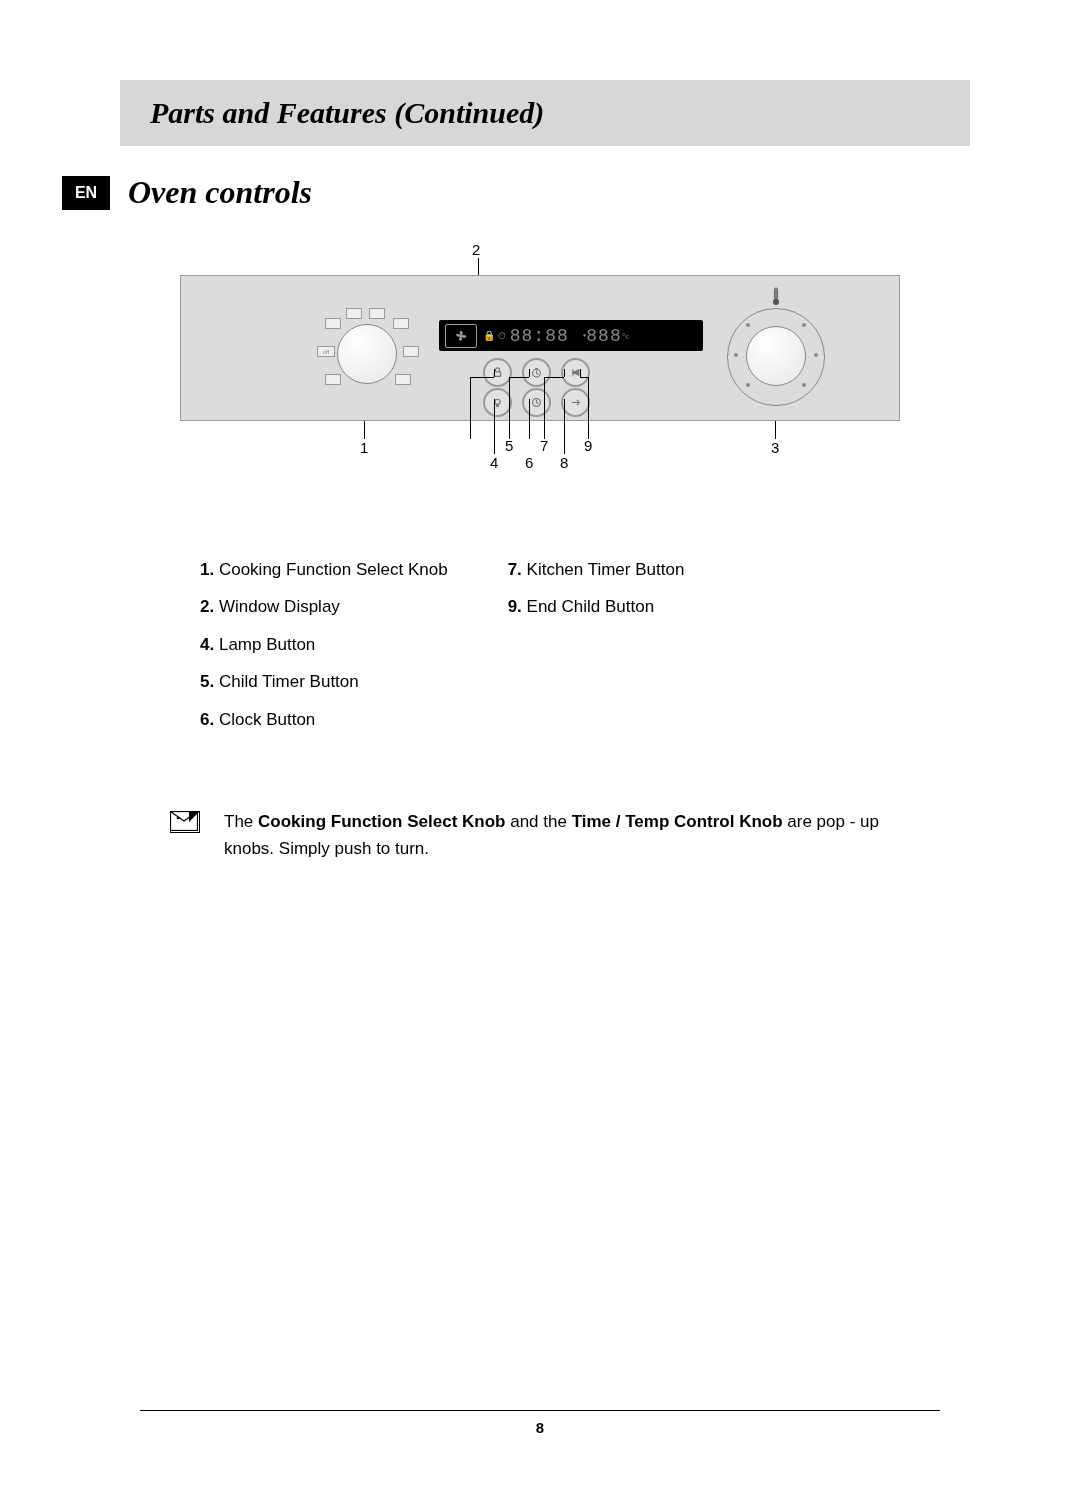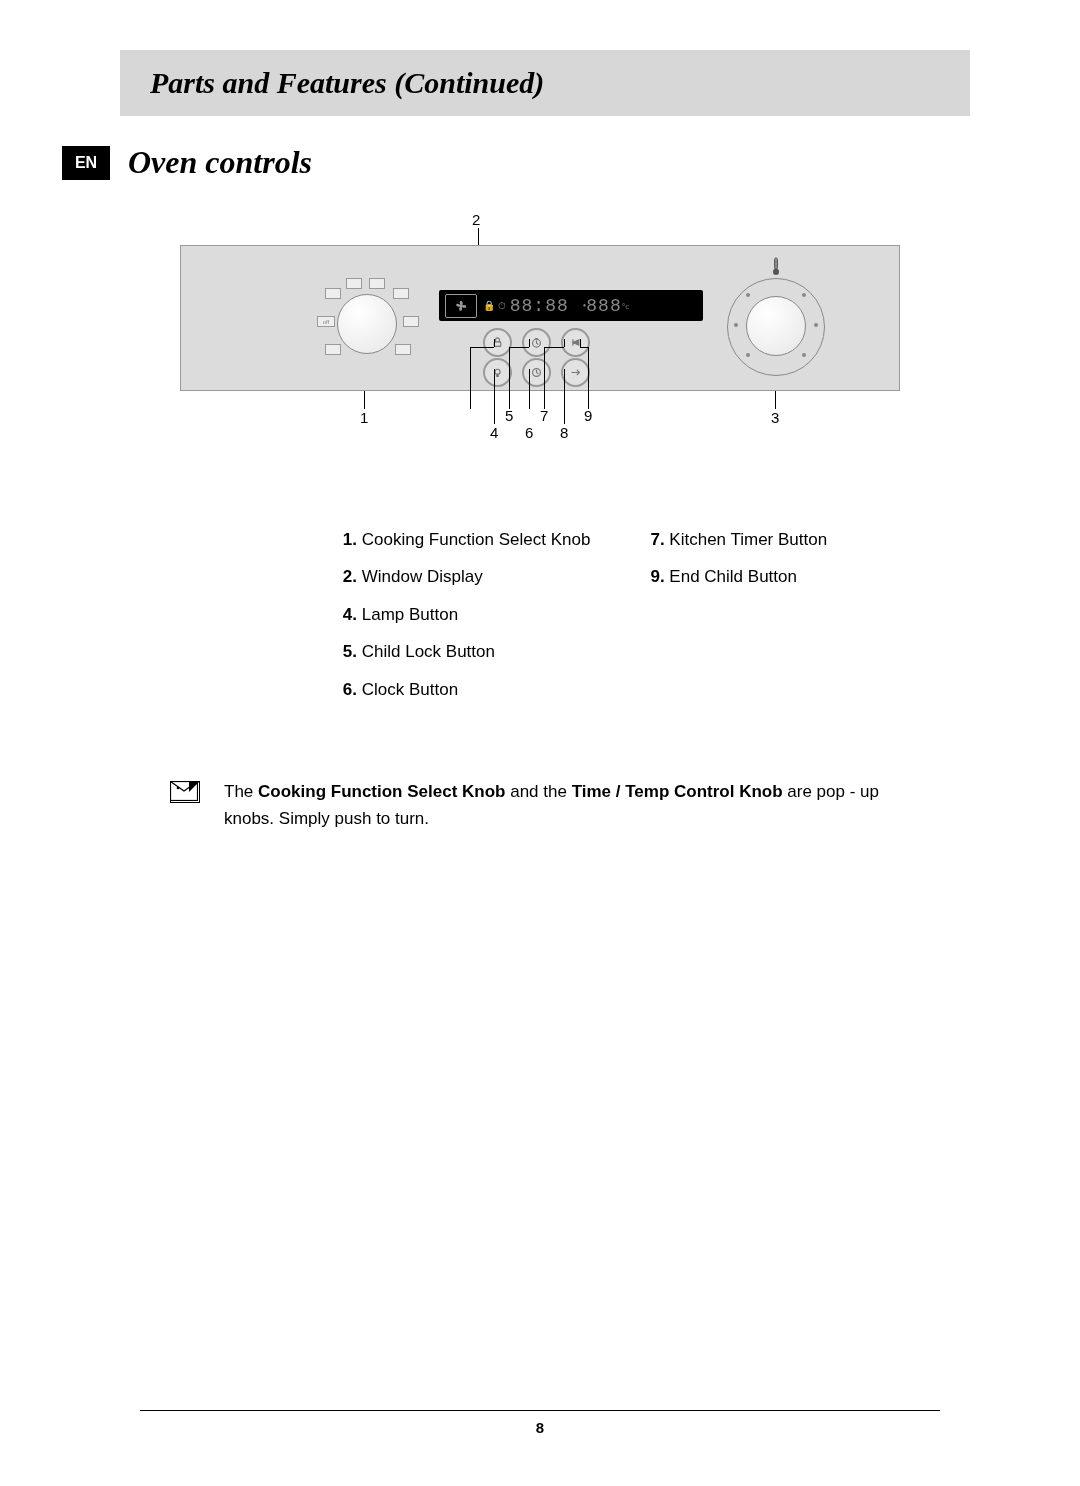--- a/index.html
+++ b/index.html
@@ -1,16 +1,16 @@
 <!DOCTYPE html>
 <html><head>
 <meta charset="utf-8">
 <style>
   html,body { margin:0; padding:0; background:#fff; font-family:"Times New Roman", Times, serif; color:#000; }
-  .page { width:1080px; height:1486px; position:relative; box-sizing:border-box; padding:50px 110px 0 110px; }
+  .page { width:1080px; height:1486px; position:relative; box-sizing:border-box; padding:80px 110px 0 110px; }
   .title-bar { background:#d7d7d7; height:66px; display:flex; align-items:center; padding-left:30px; margin-left:10px; }
   .title-bar-text { font-size:30px; font-style:italic; font-weight:bold; font-family:"Times New Roman", Times, serif; }
   .section-row { margin-top:28px; display:flex; align-items:center; }
   .en-badge { width:48px; height:34px; background:#000; color:#fff; font-family:Arial, Helvetica, sans-serif; font-size:16px; font-weight:bold; display:flex; align-items:center; justify-content:center; margin-left:-48px; }
   .section-title { font-size:32px; font-style:italic; font-weight:bold; margin-left:18px; }
   .diagram-wrap { margin-top:30px; margin-left:70px; }
   .diagram-area { position:relative; width:720px; height:230px; }
   .callout-line-v { position:absolute; width:1px; background:#000; }
   .callout-line-h { position:absolute; height:1px; background:#000; }
   .callout-label { position:absolute; font-family:Arial, Helvetica, sans-serif; font-size:15px; text-align:center; }
@@ -19,21 +19,21 @@
   .knob-dial-left { position:absolute; left:128px; top:36px; width:112px; height:112px; }
   .knob-dial-right { position:absolute; left:546px; top:32px; width:96px; height:96px; border:1px solid #888; border-radius:50%; }
   .display-black { position:absolute; left:258px; top:44px; width:264px; height:31px; background:#000; border-radius:2px; display:flex; align-items:center; padding:0 6px; box-sizing:border-box; }
   .disp-icon-box { width:30px; height:22px; border:1px solid #999; border-radius:2px; display:flex; align-items:center; justify-content:center; margin-right:6px; }
   .fan-svg { width:16px; height:16px; }
   .disp-seg { font-family:"Courier New", monospace; font-size:18px; letter-spacing:1px; color:#888; }
   .buttons-row { position:absolute; left:302px; display:flex; gap:10px; }
   .ctrl-btn { width:25px; height:25px; border:2px solid #9a9a9a; border-radius:50%; background:#e2e2e2; display:flex; align-items:center; justify-content:center; }
   .ctrl-btn svg { width:13px; height:13px; stroke:#777; fill:none; stroke-width:1.8; }
   .legend { margin-top:80px; margin-left:90px; font-family:Arial, Helvetica, sans-serif; font-size:17px; line-height:2.2; }
-  .legend-cols { display:flex; gap:60px;justify-content:center; }
+  .legend-cols { display:flex; gap:60px; }
   .legend-col { }
   .legend-item .num { font-weight:bold; }
   .note-row { display:flex; margin-top:70px; margin-left:60px; font-family:Arial, Helvetica, sans-serif; font-size:17px; line-height:1.6; }
   .note-icon { width:28px; height:20px; border:1.5px solid #000; position:relative; flex:0 0 28px; margin-right:24px; margin-top:3px; }
   .note-icon::before { content:""; position:absolute; left:0; top:0; width:0; height:0; border-left:10px solid transparent; border-top:10px solid #000; transform:scaleX(-1); right:0; left:auto; }
   .note-text { max-width:670px; }
   .note-text .bold { font-weight:bold; }
   .footer-rule { position:absolute; left:140px; right:140px; bottom:75px; height:1px; background:#000; }
   .page-num { position:absolute; bottom:50px; left:0; right:0; text-align:center; font-family:Arial, Helvetica, sans-serif; font-weight:bold; font-size:15px; }
 </style>
@@ -180,21 +180,21 @@
 
     </div>
   </div>
 
   <div class="legend">
     <div class="legend-cols">
       <div class="legend-col">
         <div class="legend-item"><span class="num">1.</span> <span>Cooking Function Select Knob</span></div>
         <div class="legend-item"><span class="num">2.</span> <span>Window Display</span></div>
         <div class="legend-item"><span class="num">4.</span> <span>Lamp Button</span></div>
-        <div class="legend-item"><span class="num">5.</span> <span>Child Lock Button</span></div>
+        <div class="legend-item"><span class="num">5.</span> <span>Child Timer Button</span></div>
         <div class="legend-item"><span class="num">6.</span> <span>Clock Button</span></div>
       </div>
       <div class="legend-col">
         <div class="legend-item"><span class="num">7.</span> <span>Kitchen Timer Button</span></div>
         <div class="legend-item"><span class="num">9.</span> <span>End Child Button</span></div>
       </div>
     </div>
   </div>
 
   <div class="note-row">

